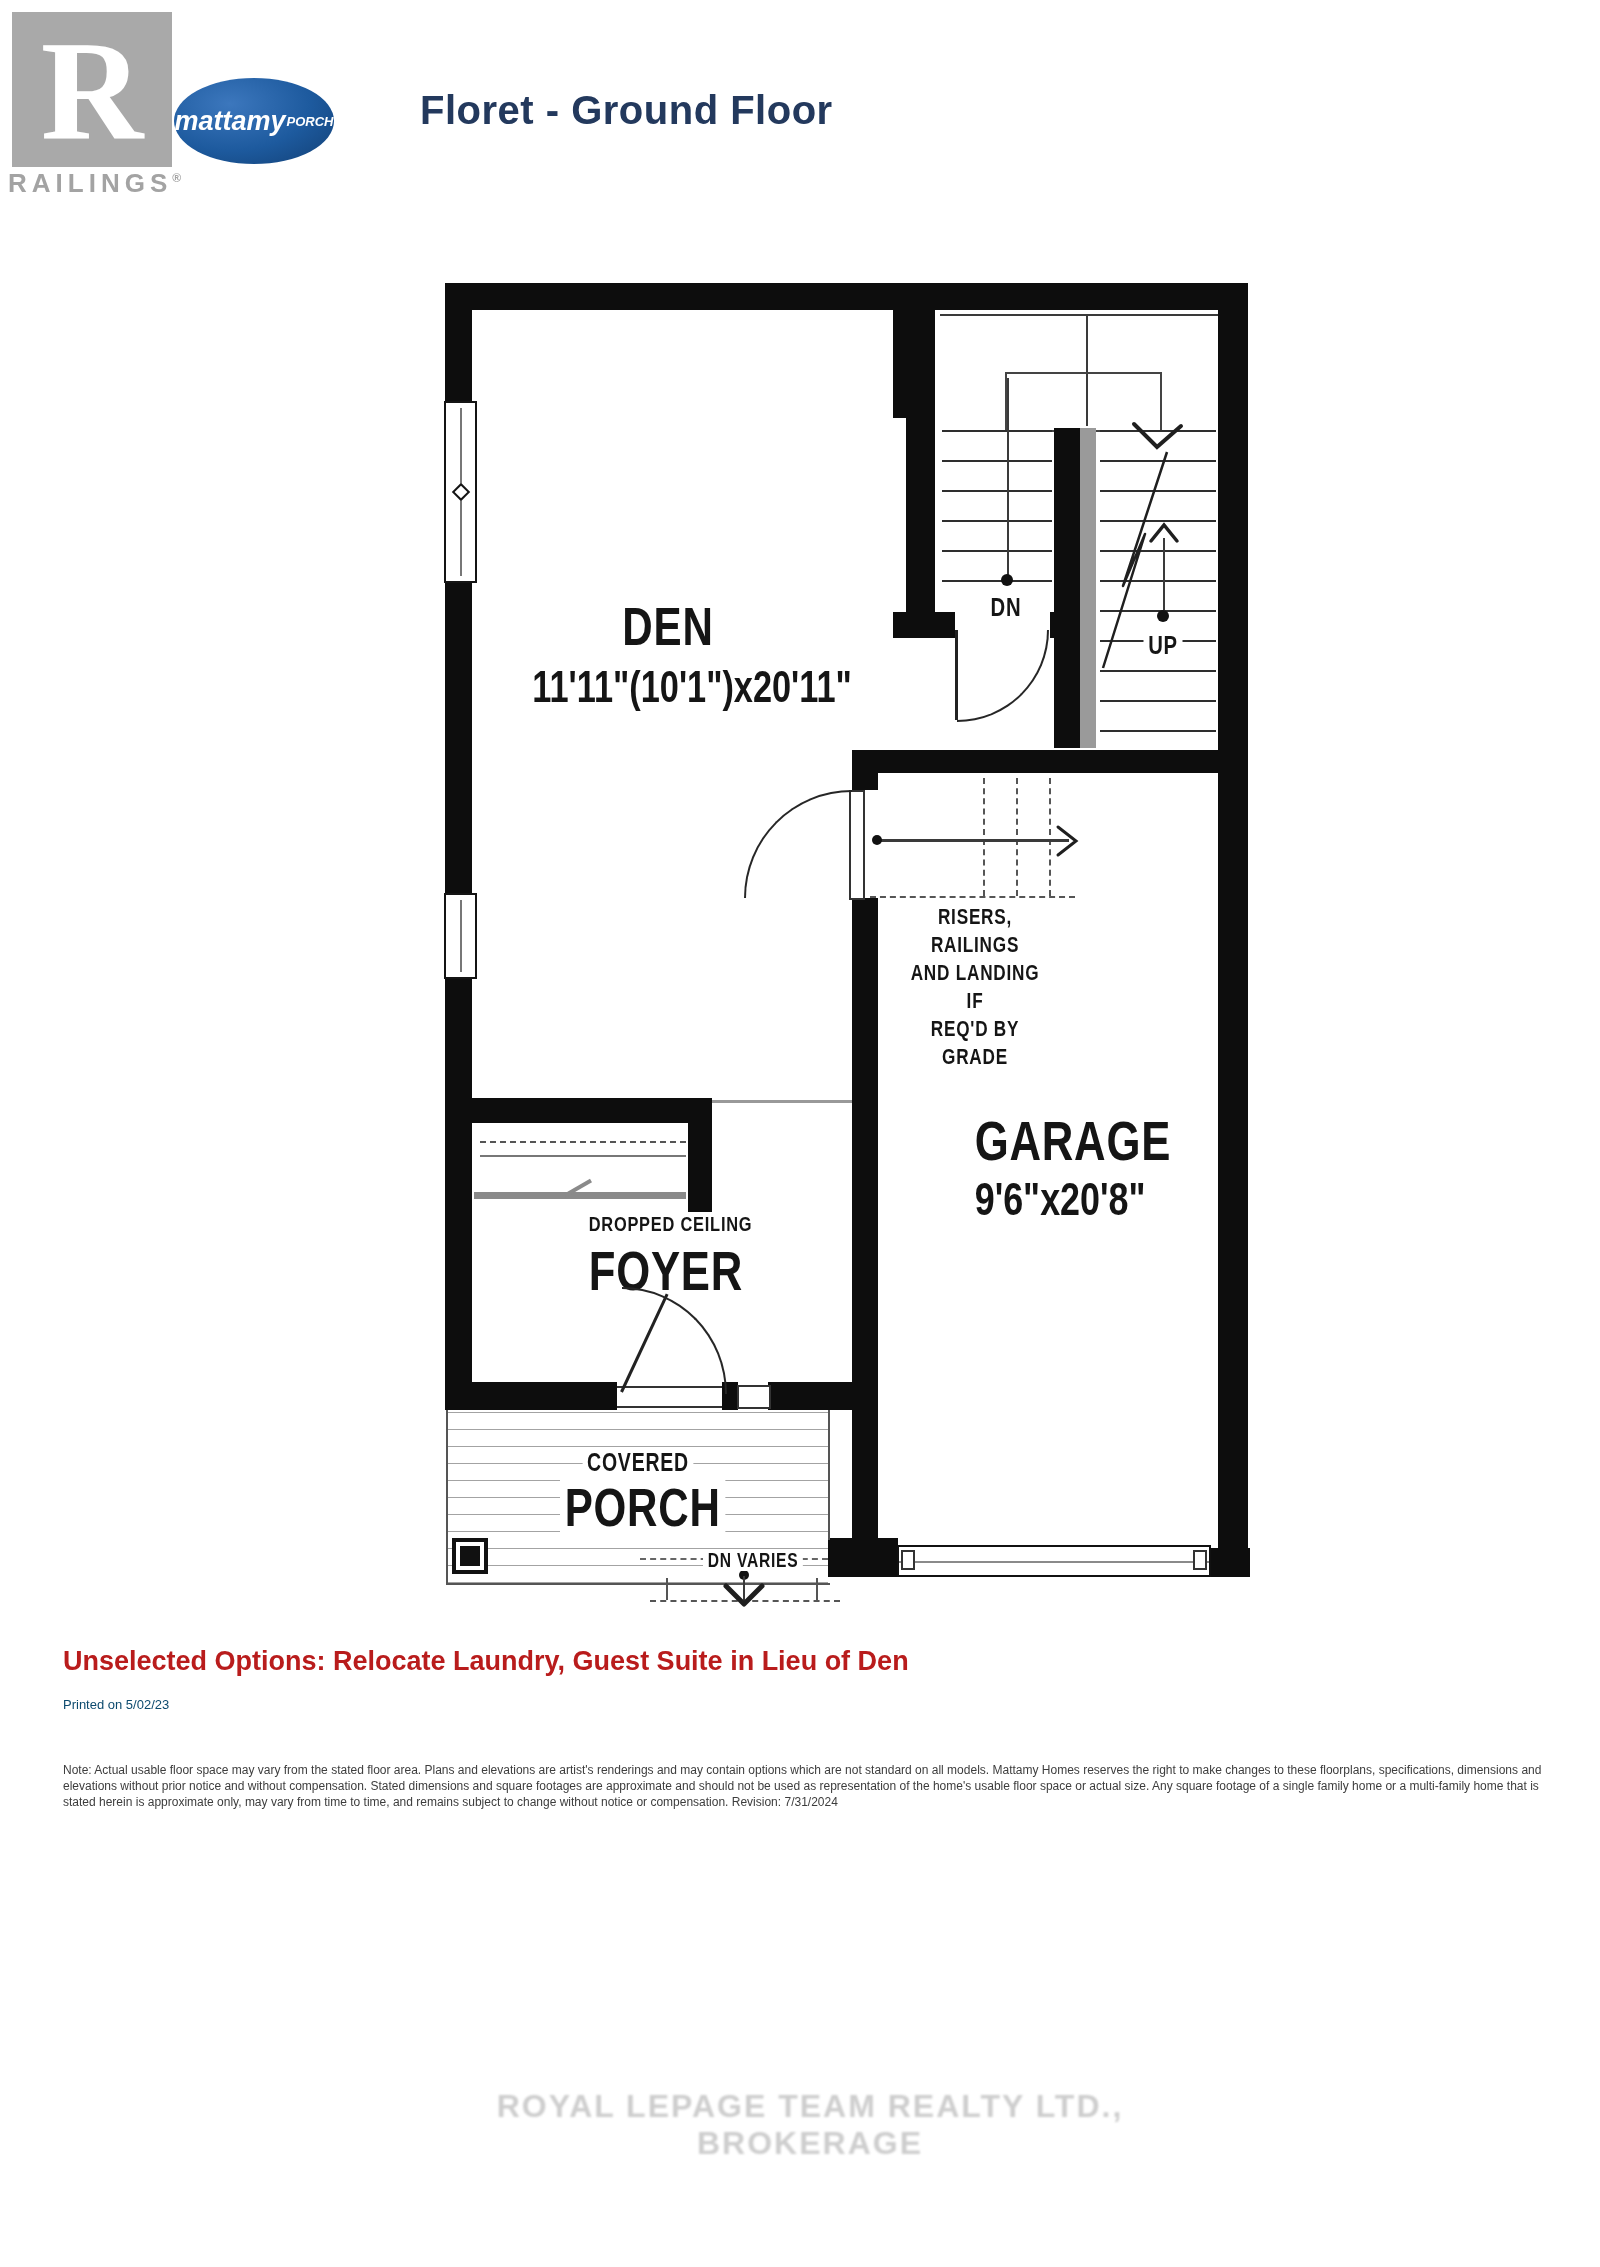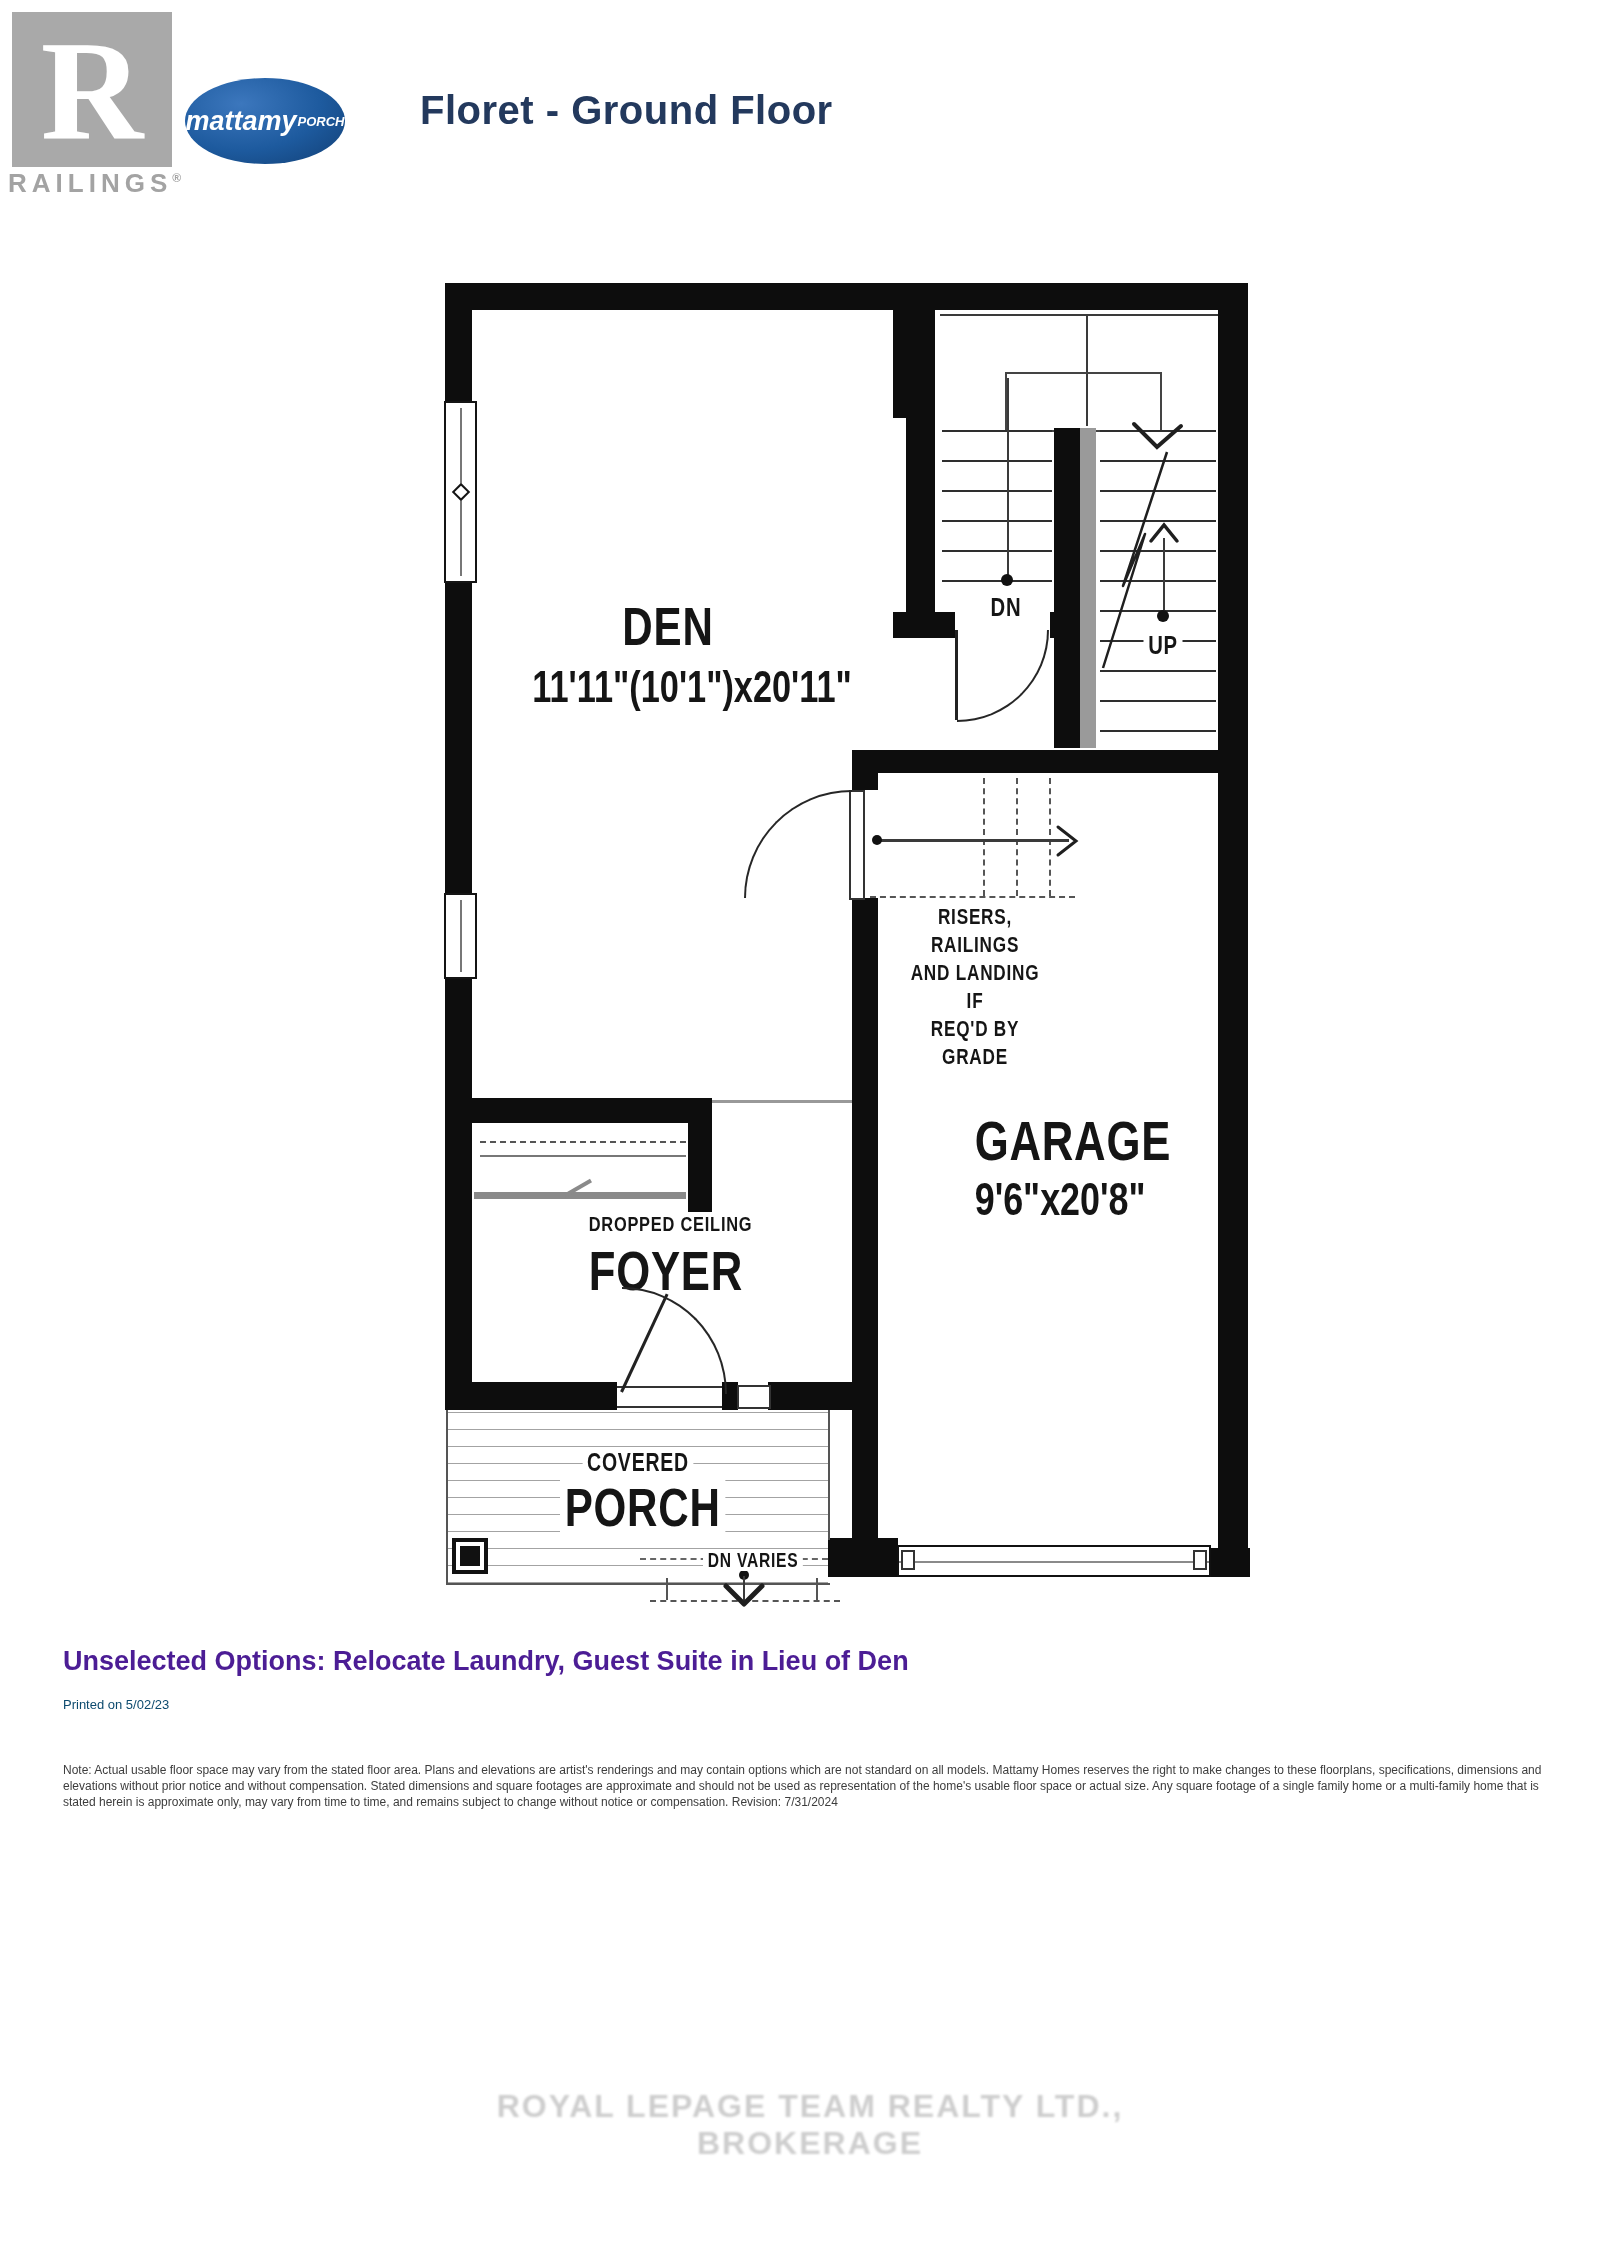--- a/index.html
+++ b/index.html
@@ -35,38 +35,38 @@
   .overlay{position:absolute;left:0;top:0;pointer-events:none;}
   .header-title{position:absolute;font-weight:bold;color:#23395d;letter-spacing:.5px;}
   .realtor-box{position:absolute;background:#a9a9a9;display:flex;align-items:center;justify-content:center;}
   .realtor-r{font-family:"Liberation Serif",serif;font-weight:bold;color:#fff;font-size:142px;line-height:1;}
   .realtor-word{position:absolute;color:#a3a3a3;font-weight:bold;letter-spacing:5px;}
   .brand{position:absolute;border-radius:50%;
          background:radial-gradient(ellipse at 35% 30%,#3c77bd 0%,#1d5a9e 55%,#123f74 100%);
          display:flex;align-items:center;justify-content:center;color:#fff;}
   .brand b{font-size:27px;font-style:italic;letter-spacing:0;}
   .brand i{font-size:13px;font-style:italic;font-weight:bold;margin-left:1px;}
-  .foot-opts{position:absolute;font-weight:bold;color:#4c1d95;text-align:right;}
+  .foot-opts{position:absolute;font-weight:bold;color:#b91c1c;text-align:right;}
   .foot-printed{position:absolute;color:#0c4a6e;}
   .foot-disc{position:absolute;color:#3d3d3d;line-height:1.34;}
   .watermark{position:absolute;color:#bdbdbd;font-weight:bold;letter-spacing:2px;
              filter:blur(1.2px);opacity:.75;text-align:center;}
 </style>
 </head>
 <body>
 
 <div class="page">
 
   <div class="realtor-box" style="left:12px;top:12px;width:160px;height:155px;">
     <span class="realtor-r">R</span>
   </div>
   <div class="realtor-word" style="left:8px;top:168px;width:180px;font-size:26px;">
     <span>RAILINGS</span><sup style="font-size:12px;">®</sup>
   </div>
-  <div class="brand" style="left:185px;top:78px;width:160px;height:86px;">
+  <div class="brand" style="left:174px;top:78px;width:160px;height:86px;">
     <b>mattamy</b>
       <i>PORCH</i>
   </div>
   <div class="header-title" style="left:420px;top:88px;font-size:40px;">Floret - Ground Floor</div>
 
   <div class="wall" style="left:445px;top:283px;width:803px;height:27px;"></div>
   <div class="wall" style="left:445px;top:283px;width:27px;height:1127px;"></div>
   <div class="wall" style="left:1218px;top:283px;width:30px;height:1294px;"></div>
   <div class="wall" style="left:893px;top:310px;width:42px;height:108px;"></div>
   <div class="wall" style="left:906px;top:418px;width:29px;height:196px;"></div>

